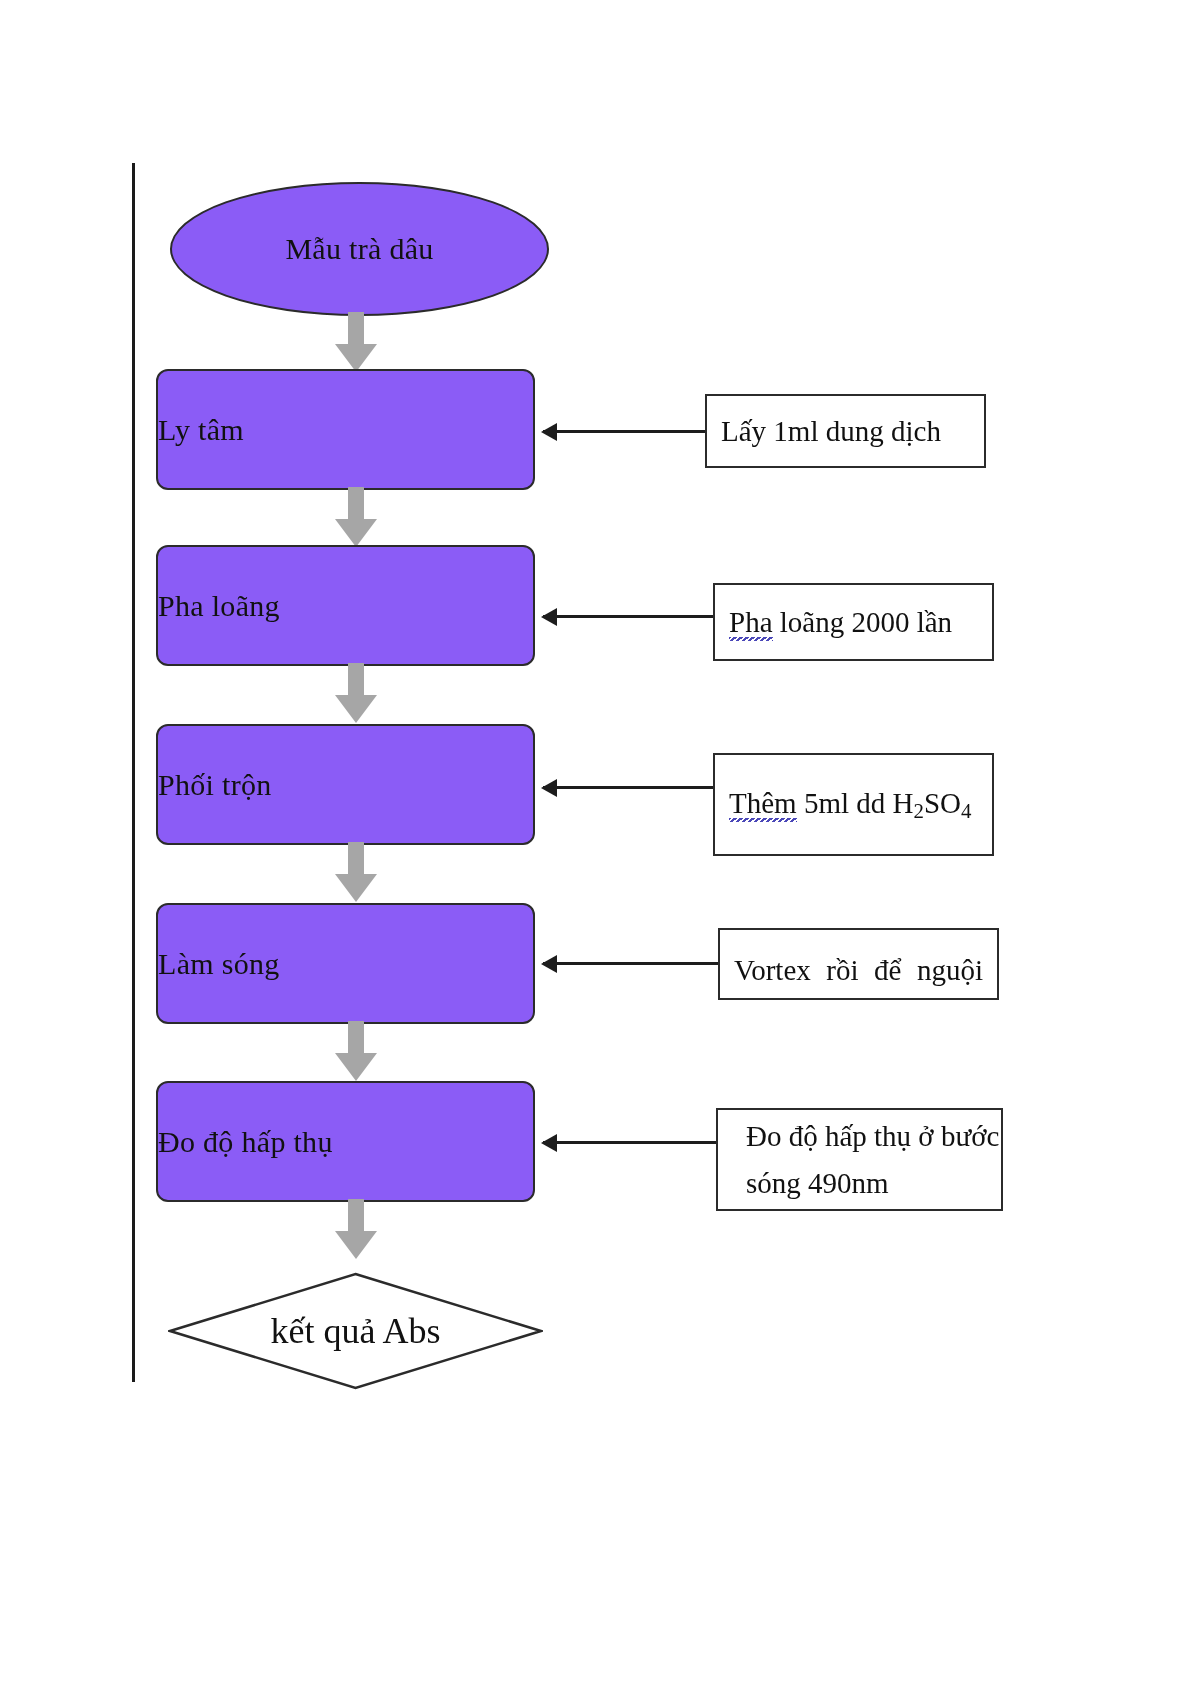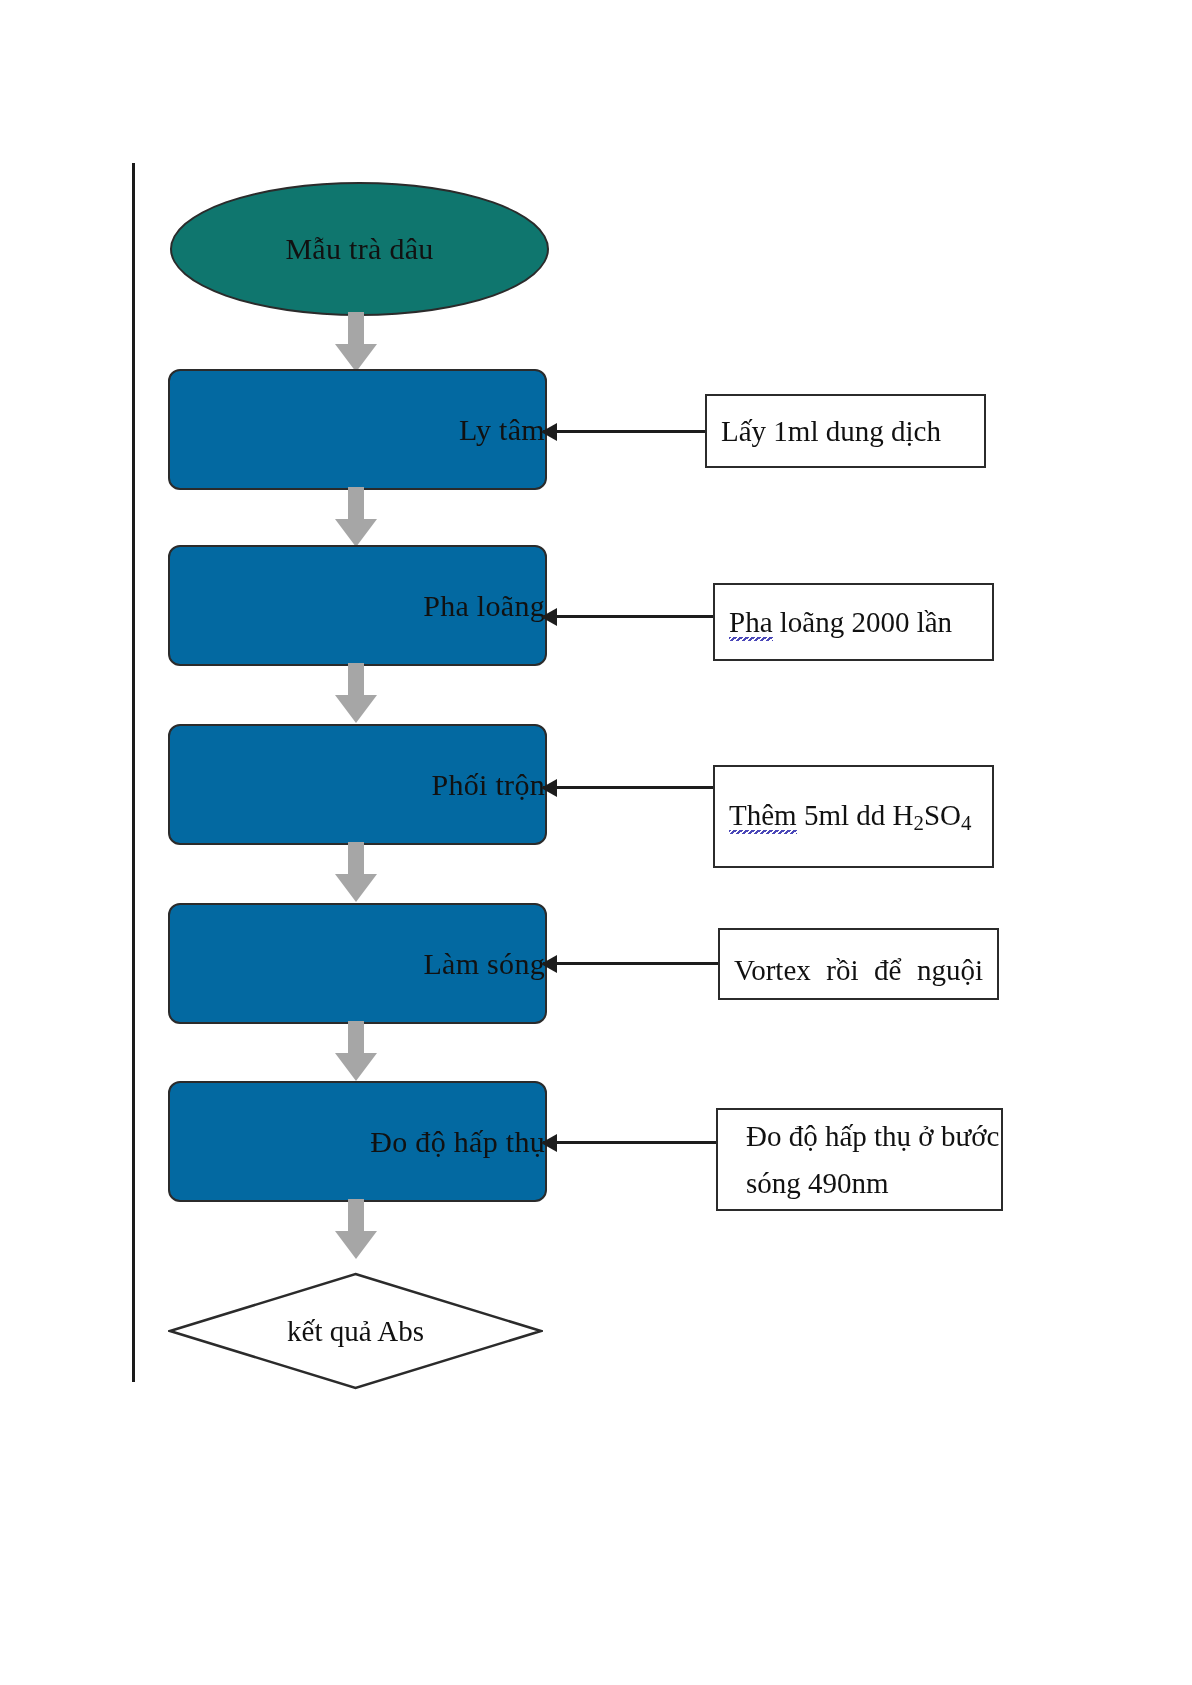--- a/index.html
+++ b/index.html
@@ -14,39 +14,39 @@
   .margin-rule{
     position:absolute;left:132px;top:163px;width:3px;height:1219px;
     background:#1a1a1a;
   }
 
   
   .oval{
     position:absolute;left:170px;top:182px;width:375px;height:130px;
     border:2px solid #2b2b2b;border-radius:50%/50%;
     display:flex;align-items:center;justify-content:center;
-    background:#0f766e;
+    background:#8b5cf6;
   }
   .oval .txt{font-size:30px;letter-spacing:.3px;}
 
   .procbox{
-    position:absolute;left:168px;width:375px;height:117px;
-    border:2px solid #2b2b2b;border-radius:12px;background:#0369a1;
-    display:flex;align-items:center;justify-content:flex-end;
+    position:absolute;left:156px;width:375px;height:117px;
+    border:2px solid #2b2b2b;border-radius:12px;background:#8b5cf6;
+    display:flex;align-items:center;justify-content:flex-start;
   }
   .procbox .txt{font-size:30px;letter-spacing:.3px;}
 
   .diamond-wrap{
     position:absolute;left:168px;top:1272px;width:375px;height:118px;
   }
   .diamond-wrap svg{display:block;}
   .diamond-label{
     position:absolute;left:0;top:0;width:375px;height:118px;
     display:flex;align-items:center;justify-content:center;
-    font-size:29px;
+    font-size:36px;
   }
 
   
   .arrow-down{position:absolute;width:46px;height:62px;}
   .arrow-down svg{display:block;}
 
   
   .note{
     position:absolute;border:2px solid #2b2b2b;background:#fff;
     display:flex;flex-direction:column;justify-content:center;
@@ -159,21 +159,21 @@
   <div class="headleft" style="left:541px;top:608px;"></div>
   <div class="note" style="left:713px;top:583px;width:281px;height:78px;">
     <div class="line">
       <span class="sp-underline">Pha</span>
       <span>loãng 2000 lần</span>
     </div>
   </div>
 
   <div class="connector" style="left:543px;top:786px;width:170px;"></div>
   <div class="headleft" style="left:541px;top:779px;"></div>
-  <div class="note" style="left:713px;top:753px;width:281px;height:103px;margin-top:12px;">
+  <div class="note" style="left:713px;top:753px;width:281px;height:103px;">
     <div class="line">
       <span class="sp-underline">Thêm</span>
       <span>5ml dd H</span><sub>2</sub><span>SO</span><sub>4</sub>
     </div>
   </div>
 
   <div class="connector" style="left:543px;top:962px;width:175px;"></div>
   <div class="headleft" style="left:541px;top:955px;"></div>
   <div class="note" style="left:718px;top:928px;width:281px;height:72px;">
     <div class="line just">

